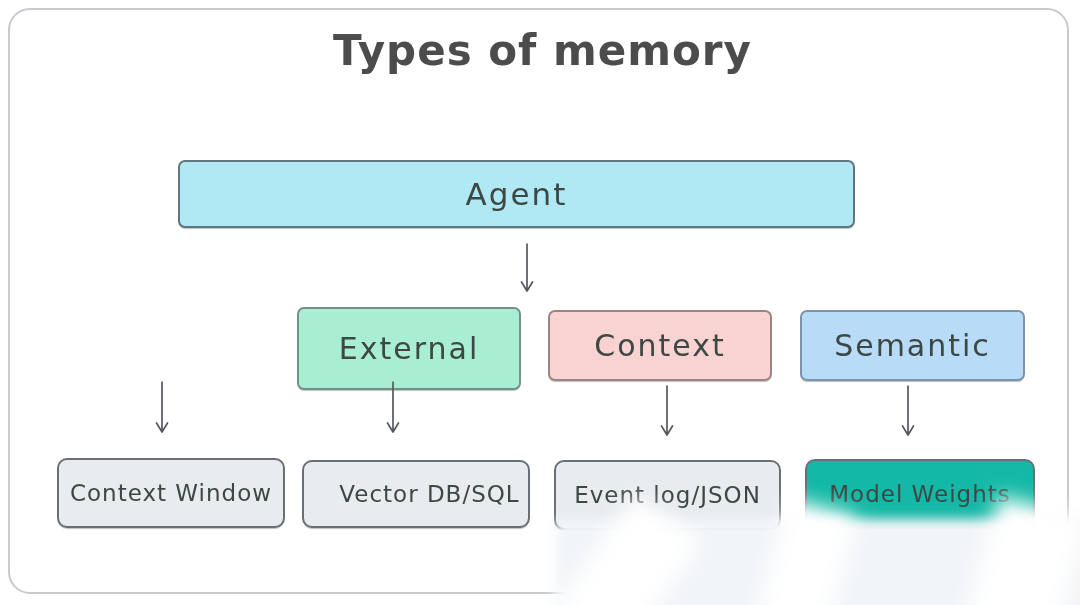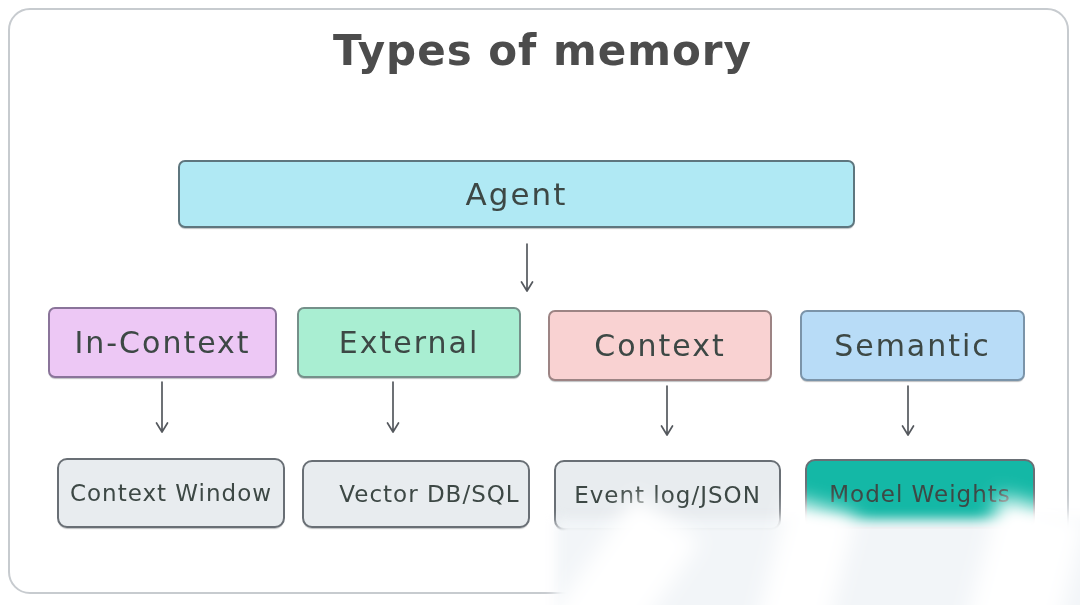--- a/index.html
+++ b/index.html
@@ -46,21 +46,21 @@
   }
   .box .label {
     white-space: nowrap;
     letter-spacing: 2px;
   }
   .node-agent        { left: 168px; top: 150px; width: 677px; height: 68px; }
   .node-agent .label { font-size: 31px; }
 
   .cat .label { font-size: 30px; }
   .node-cat-0 { left: 38px;  top: 297px; width: 229px; height: 71px; }
-  .node-cat-1 { left: 287px; top: 297px; width: 224px; height: 71px; }
+  .node-cat-1 { left: 287px; top: 297px; width: 224px; height: 83px; }
   .node-cat-2 { left: 538px; top: 300px; width: 224px; height: 71px; }
   .node-cat-3 { left: 790px; top: 300px; width: 225px; height: 71px; }
 
   .target { border-radius: 10px; }
   .target .label { font-size: 23px; letter-spacing: 1px; }
   .node-tgt-0 { left: 47px;  top: 448px; width: 228px; height: 70px; }
   .node-tgt-1 { left: 292px; top: 450px; width: 228px; height: 68px; padding-left: 27px; }
   .node-tgt-2 { left: 544px; top: 450px; width: 227px; height: 70px; }
   .node-tgt-3 { left: 795px; top: 449px; width: 230px; height: 70px; }
 
@@ -107,23 +107,20 @@
 
 <div class="canvas">
   <div class="card" style="color: rgb(61, 72, 69); border-color: rgb(199, 203, 207);">
 
     <h1 class="title" style="color: rgb(76, 76, 76); margin-left: 8px;">Types of memory</h1>
 
     <div class="box node-agent" style="background-color: rgb(176, 233, 244); border-color: rgb(94, 118, 126);">
       <span class="label">Agent</span>
     </div>
 
-    <div class="box cat node-cat-0" style="background-color: rgb(237, 200, 245); border-color: rgb(138, 116, 154);">
-      <span class="label">In-Context</span>
-    </div>
     <div class="box cat node-cat-1" style="background-color: rgb(169, 238, 210); border-color: rgb(117, 144, 138);">
       <span class="label">External</span>
     </div>
     <div class="box cat node-cat-2" style="background-color: rgb(249, 210, 210); border-color: rgb(157, 132, 132);">
       <span class="label">Context</span>
     </div>
     <div class="box target node-tgt-0" style="background-color: rgb(232, 236, 239); border-color: rgb(105, 111, 117);">
       <span class="label">Context Window</span>
     </div>
 

